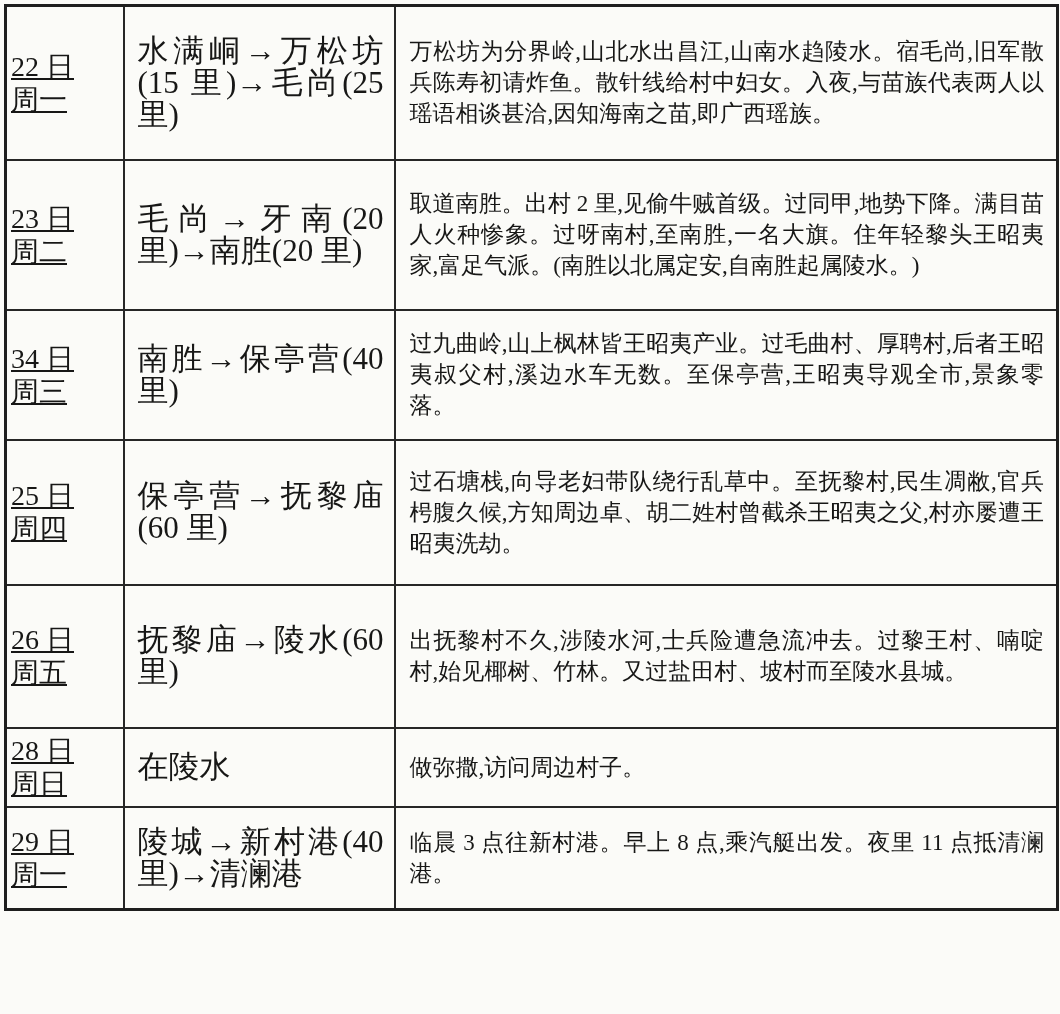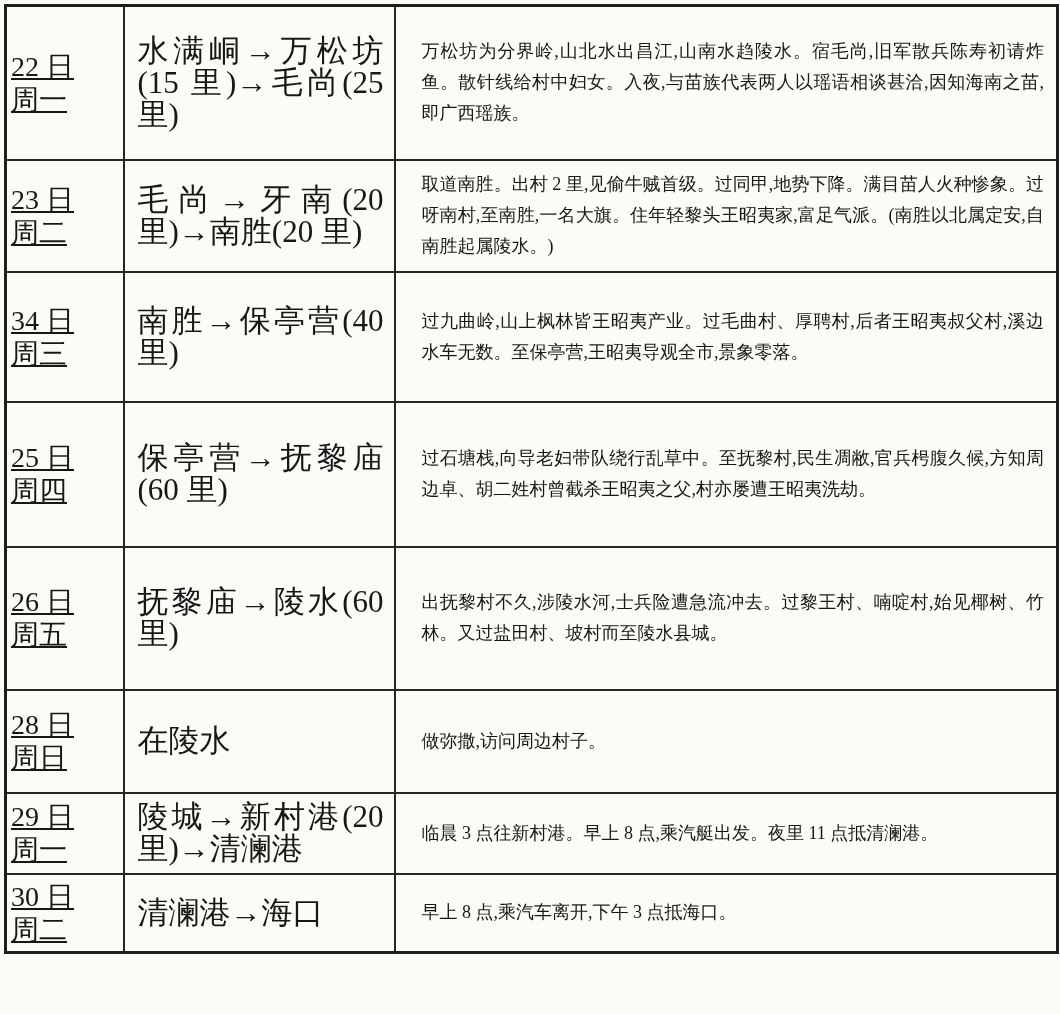--- a/index.html
+++ b/index.html
@@ -35,34 +35,34 @@
     text-decoration:underline;
   }
   td.route-cell{
     font-size:31px;
     line-height:32px;
     padding:4px 10px 4px 13px;
     text-align:justify;
     text-justify:inter-ideograph;
   }
   td.note-cell{
-    font-size:18px;
+    font-size:23px;
     line-height:31px;
-    padding:6px 12px 6px 26px;
+    padding:6px 12px 6px 14px;
     text-align:justify;
     text-justify:inter-ideograph;
   }
   tr.r1{height:154px}
-  tr.r2{height:112px}
+  tr.r2{height:150px}
   tr.r3{height:130px}
   tr.r4{height:145px}
   tr.r5{height:143px}
   tr.r6{height:71px}
-  tr.r7{height:103px}
-  tr.r8{height:81px}
+  tr.r7{height:79px}
+  tr.r8{height:103px}
   tr.r9{height:79px}
 </style>
 </head>
 <body>
 
 <div class="page">
   <table class="itinerary">
     <colgroup>
       <col style="width:118px">
       <col style="width:271px">
@@ -115,26 +115,18 @@
           <div>周日</div>
         </td>
         <td class="route-cell">在陵水</td>
         <td class="note-cell">做弥撒,访问周边村子。</td>
       </tr>
       <tr class="r8">
         <td class="date-cell">
           <div>29 日</div>
           <div>周一</div>
         </td>
-        <td class="route-cell">陵城→新村港(20 里)→清澜港</td>
+        <td class="route-cell">陵城→新村港(40 里)→清澜港</td>
         <td class="note-cell">临晨 3 点往新村港。早上 8 点,乘汽艇出发。夜里 11 点抵清澜港。</td>
-      </tr>
-      <tr class="r9">
-        <td class="date-cell">
-          <div>30 日</div>
-          <div>周二</div>
-        </td>
-        <td class="route-cell">清澜港→海口</td>
-        <td class="note-cell">早上 8 点,乘汽车离开,下午 3 点抵海口。</td>
       </tr>
     </tbody>
   </table>
 </div>
 
 </body></html>

